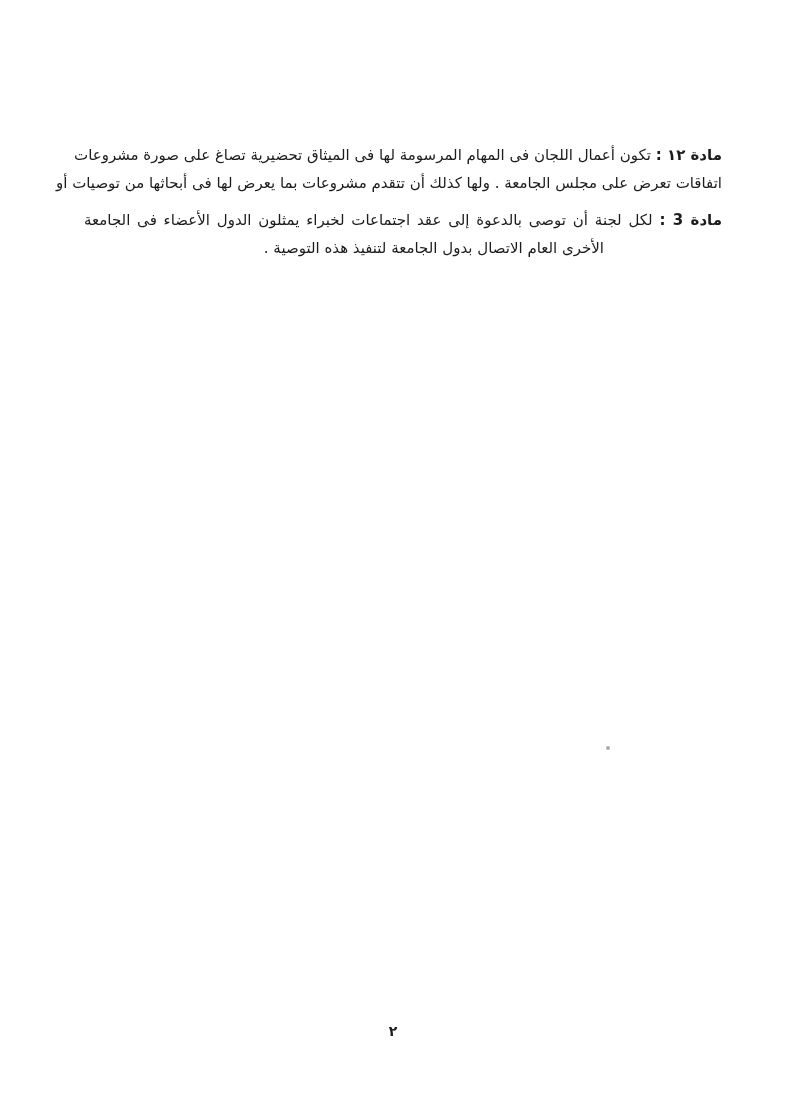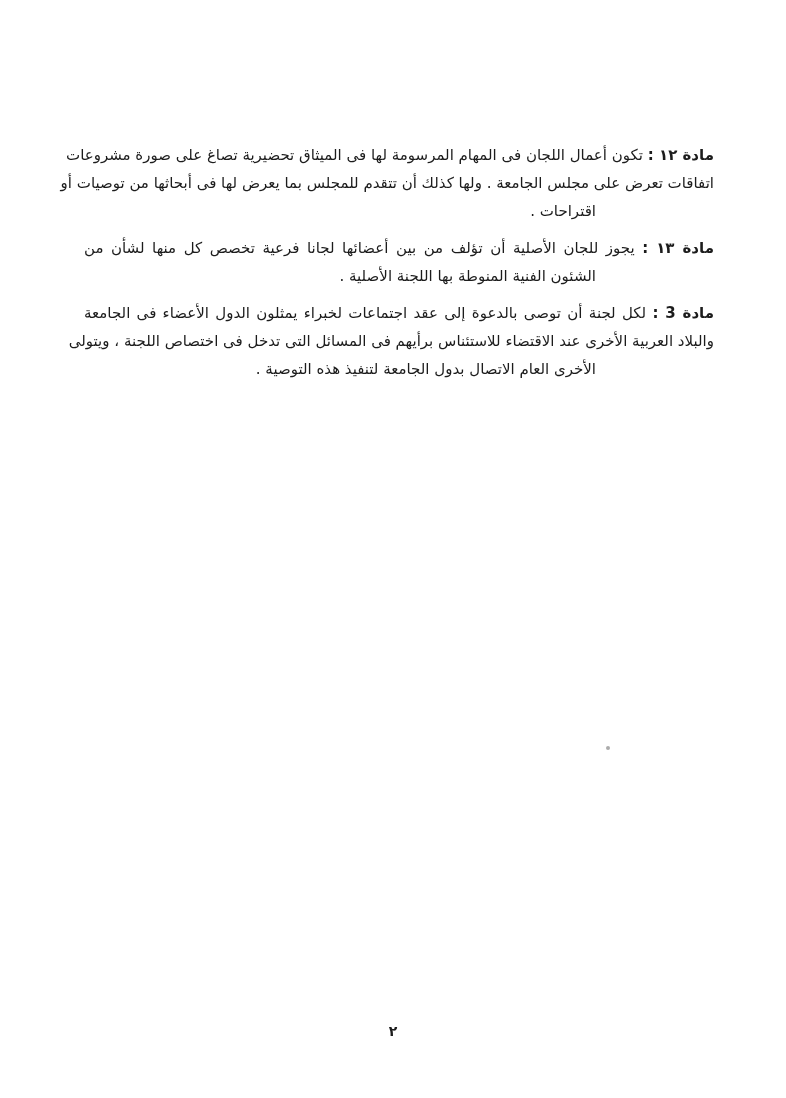--- a/index.html
+++ b/index.html
@@ -12,21 +12,21 @@
     width: 786px;
     height: 1098px;
     background: #ffffff;
     font-family: "DejaVu Sans", sans-serif;
     color: #1c1c1c;
     overflow: hidden;
   }
   .text-block {
     position: absolute;
     top: 141px;
-    right: 72px;
+    right: 64px;
     left: 84px;
     direction: rtl;
   }
   .para {
     margin: 0 0 9px 0;
     font-size: 15px;
     line-height: 28px;
   }
   .line {
     direction: rtl;
@@ -69,30 +69,24 @@
   }
 </style>
 </head>
 <body>
 
 <div class="sheet">
 
   <div class="text-block" id="doc-body">
       <div class="para">
         <div class="line first"><span class="article-label">مادة ١٢ :</span> <span>تكون أعمال اللجان فى المهام المرسومة لها فى الميثاق تحضيرية تصاغ على صورة مشروعات</span></div>
-        <div class="line full"><span>اتفاقات تعرض على مجلس الجامعة . ولها كذلك أن تتقدم للمجلس بما يعرض لها فى أبحاثها من توصيات أو</span></div>
-        <div class="line last"><span>اقتراحات .</span></div>
-      </div>
-      <div class="para">
-        <div class="line first"><span class="article-label">مادة ١٣ :</span> <span>يجوز للجان الأصلية أن تؤلف من بين أعضائها لجانا فرعية تخصص كل منها لشأن من</span></div>
-        <div class="line last"><span>الشئون الفنية المنوطة بها اللجنة الأصلية .</span></div>
+        <div class="line full"><span>اتفاقات تعرض على مجلس الجامعة . ولها كذلك أن تتقدم مشروعات بما يعرض لها فى أبحاثها من توصيات أو</span></div>
       </div>
       <div class="para">
         <div class="line first"><span class="article-label">مادة 3 :</span> <span>لكل لجنة أن توصى بالدعوة إلى عقد اجتماعات لخبراء يمثلون الدول الأعضاء فى الجامعة</span></div>
-        <div class="line full"><span>والبلاد العربية الأخرى عند الاقتضاء للاستئناس برأيهم فى المسائل التى تدخل فى اختصاص اللجنة ، ويتولى</span></div>
         <div class="line last"><span>الأخرى العام الاتصال بدول الجامعة لتنفيذ هذه التوصية .</span></div>
       </div>
     </div>
 
   <div class="scan-dot"></div>
 
   <div class="page-number">٢</div>
 
 </div>
 

